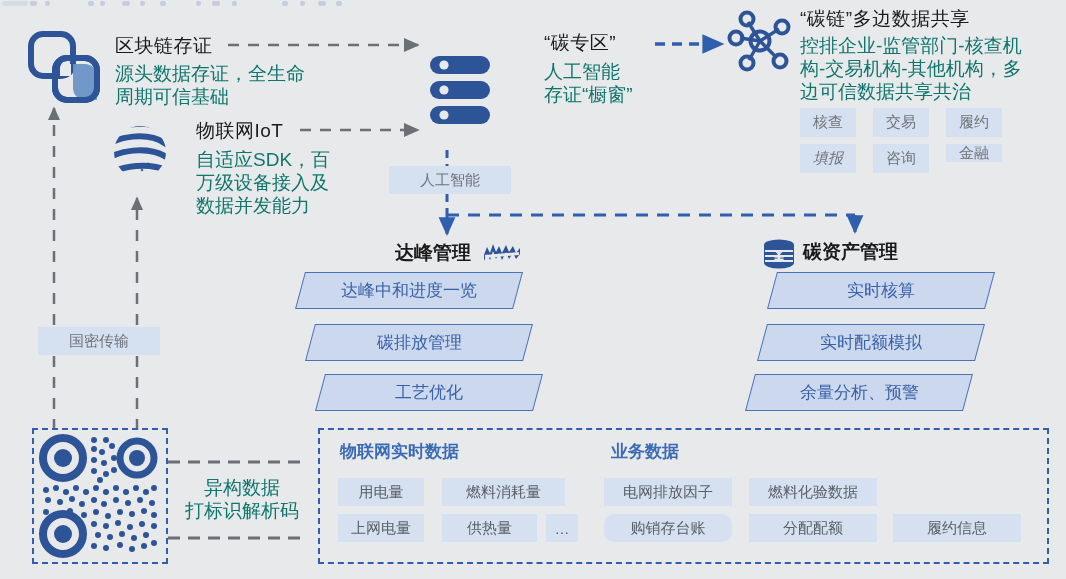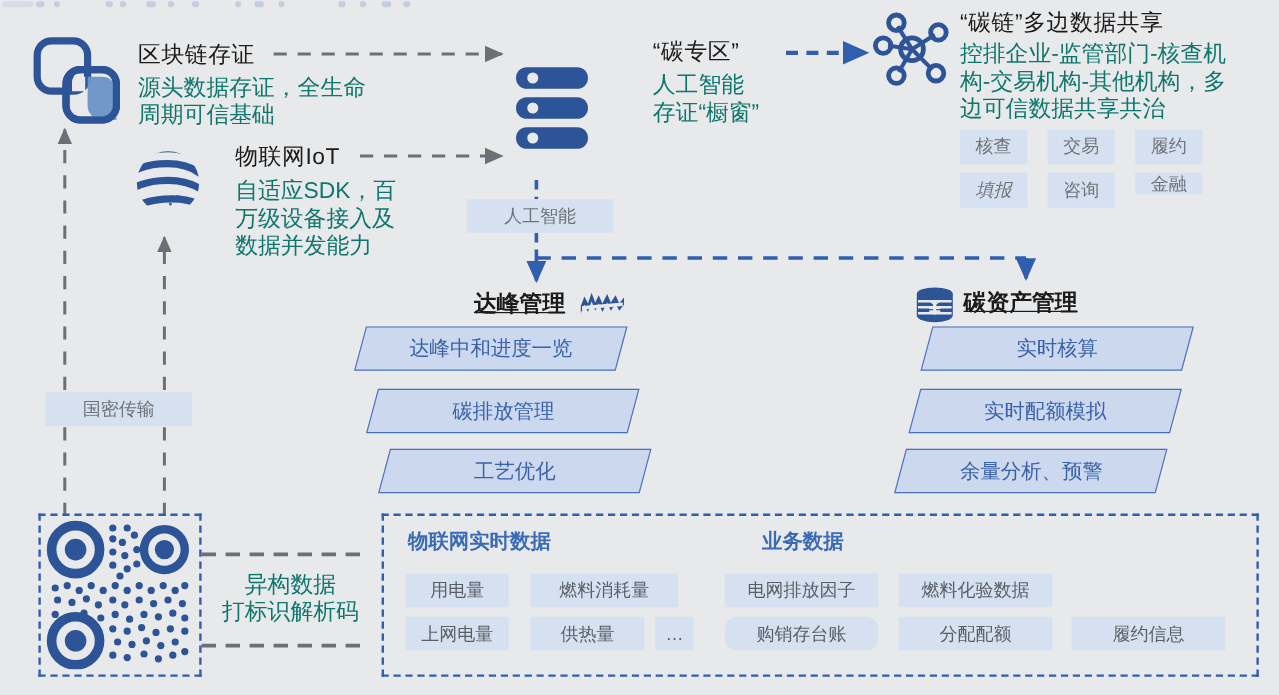--- a/index.html
+++ b/index.html
@@ -10,21 +10,21 @@
     overflow:hidden;
     position:relative;
   }
   #stage{position:absolute;left:0;top:0;width:1066px;height:579px;}
   .abs{position:absolute;}
   svg.layer{position:absolute;left:0;top:0;width:1066px;height:579px;pointer-events:none;}
 
   
   .h-title{font-size:19px;font-weight:normal;color:#1b1b1b;letter-spacing:.5px;white-space:nowrap;}
   .h-desc{font-size:19px;color:#0f766e;line-height:23px;}
-  .sec-title{font-size:19px;font-weight:bold;color:#1b1b1b;white-space:nowrap;text-decoration:underline;}
+  .sec-title{font-size:19px;font-weight:bold;color:#1b1b1b;white-space:nowrap;}
   .group-title{font-size:17px;font-weight:bold;color:#3b6bb5;white-space:nowrap;}
 
   
   .chip{
     background:#d5e0f0;color:#6f7378;
     font-size:15px;text-align:center;
     display:flex;align-items:center;justify-content:center;
     white-space:nowrap;
   }
   .chip-dark{color:#5a5f66;}
@@ -338,21 +338,21 @@
   </div>
 
   <div class="abs h-desc" style="left:182px;top:476px;width:120px;text-align:center;">
     <div>异构数据</div>
     <div>打标识解析码</div>
   </div>
 
   <div class="abs dbox" style="left:318px;top:428px;width:727px;height:132px;"></div>
 
   <div class="abs group-title" style="left:340px;top:440px;">物联网实时数据</div>
-  <div class="abs group-title" style="left:611px;top:440px;margin-left:24px;">业务数据</div>
+  <div class="abs group-title" style="left:611px;top:440px;">业务数据</div>
 
   <div class="abs chip chip-dark" style="left:338px;top:478px;width:86px;height:28px;">用电量</div>
   <div class="abs chip chip-dark" style="left:442px;top:478px;width:123px;height:28px;">燃料消耗量</div>
 
   <div class="abs chip chip-dark" style="left:338px;top:514px;width:86px;height:28px;">上网电量</div>
   <div class="abs chip chip-dark" style="left:442px;top:514px;width:95px;height:28px;">供热量</div>
   <div class="abs chip chip-dark" style="left:546px;top:514px;width:32px;height:28px;">…</div>
 
   <div class="abs chip chip-dark" style="left:604px;top:478px;width:128px;height:28px;">电网排放因子</div>
   <div class="abs chip chip-dark" style="left:749px;top:478px;width:128px;height:28px;">燃料化验数据</div>

